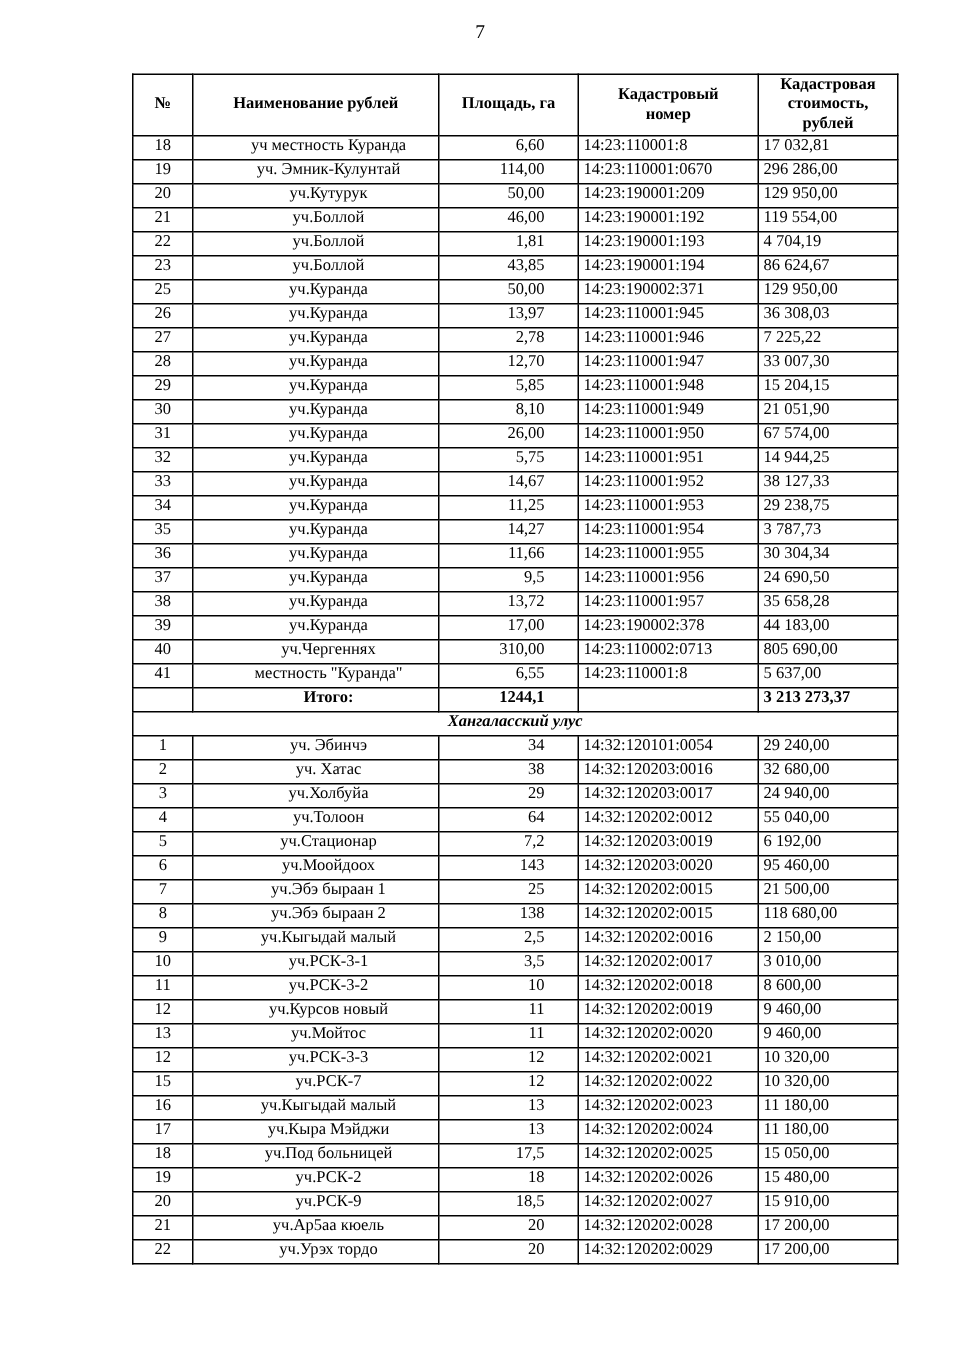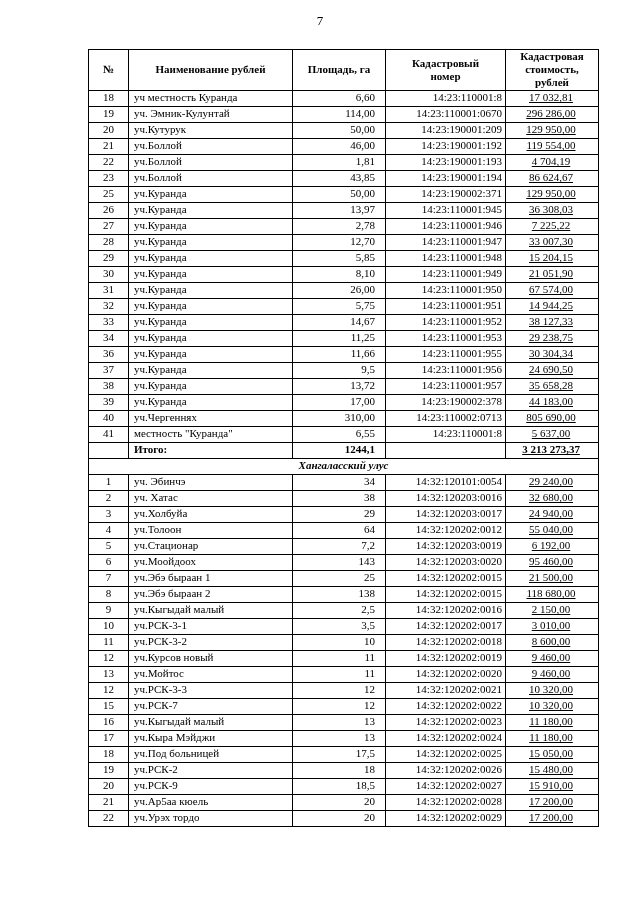--- a/index.html
+++ b/index.html
@@ -33,24 +33,24 @@
   }
   th {
     font-weight: bold;
     text-align: center;
     height: 34px;
     white-space: normal;
     line-height: 1.2;
   }
   th.col-cad { padding: 0 14px; }
   td.col-num  { text-align: center; }
-  td.col-name { text-align: left; padding-left: 5px; }
-  td.col-area { text-align: right; padding-right: 10px; }
-  td.col-cad  { text-align: right; }
-  td.col-cost { text-align: center; padding-right: 5px; text-decoration: underline; }
+  td.col-name { text-align: center; padding-left: 20px; }
+  td.col-area { text-align: right; padding-right: 22px; }
+  td.col-cad  { text-align: left; }
+  td.col-cost { text-align: left; padding-right: 5px; }
   tr.bold td  { font-weight: bold; }
   td.section-cell { text-align: center; font-weight: bold; font-style: italic; }
 </style>
 </head>
 <body>
 
 <div class="page">
   <div class="pagenum">7</div>
   <table class="land">
     <colgroup>
@@ -176,20 +176,27 @@
           <td class="col-cost">38 127,33</td>
         </tr>
         <tr>
           <td class="col-num">34</td>
           <td class="col-name">уч.Куранда</td>
           <td class="col-area">11,25</td>
           <td class="col-cad">14:23:110001:953</td>
           <td class="col-cost">29 238,75</td>
         </tr>
         <tr>
+          <td class="col-num">35</td>
+          <td class="col-name">уч.Куранда</td>
+          <td class="col-area">14,27</td>
+          <td class="col-cad">14:23:110001:954</td>
+          <td class="col-cost">3 787,73</td>
+        </tr>
+        <tr>
           <td class="col-num">36</td>
           <td class="col-name">уч.Куранда</td>
           <td class="col-area">11,66</td>
           <td class="col-cad">14:23:110001:955</td>
           <td class="col-cost">30 304,34</td>
         </tr>
         <tr>
           <td class="col-num">37</td>
           <td class="col-name">уч.Куранда</td>
           <td class="col-area">9,5</td>

